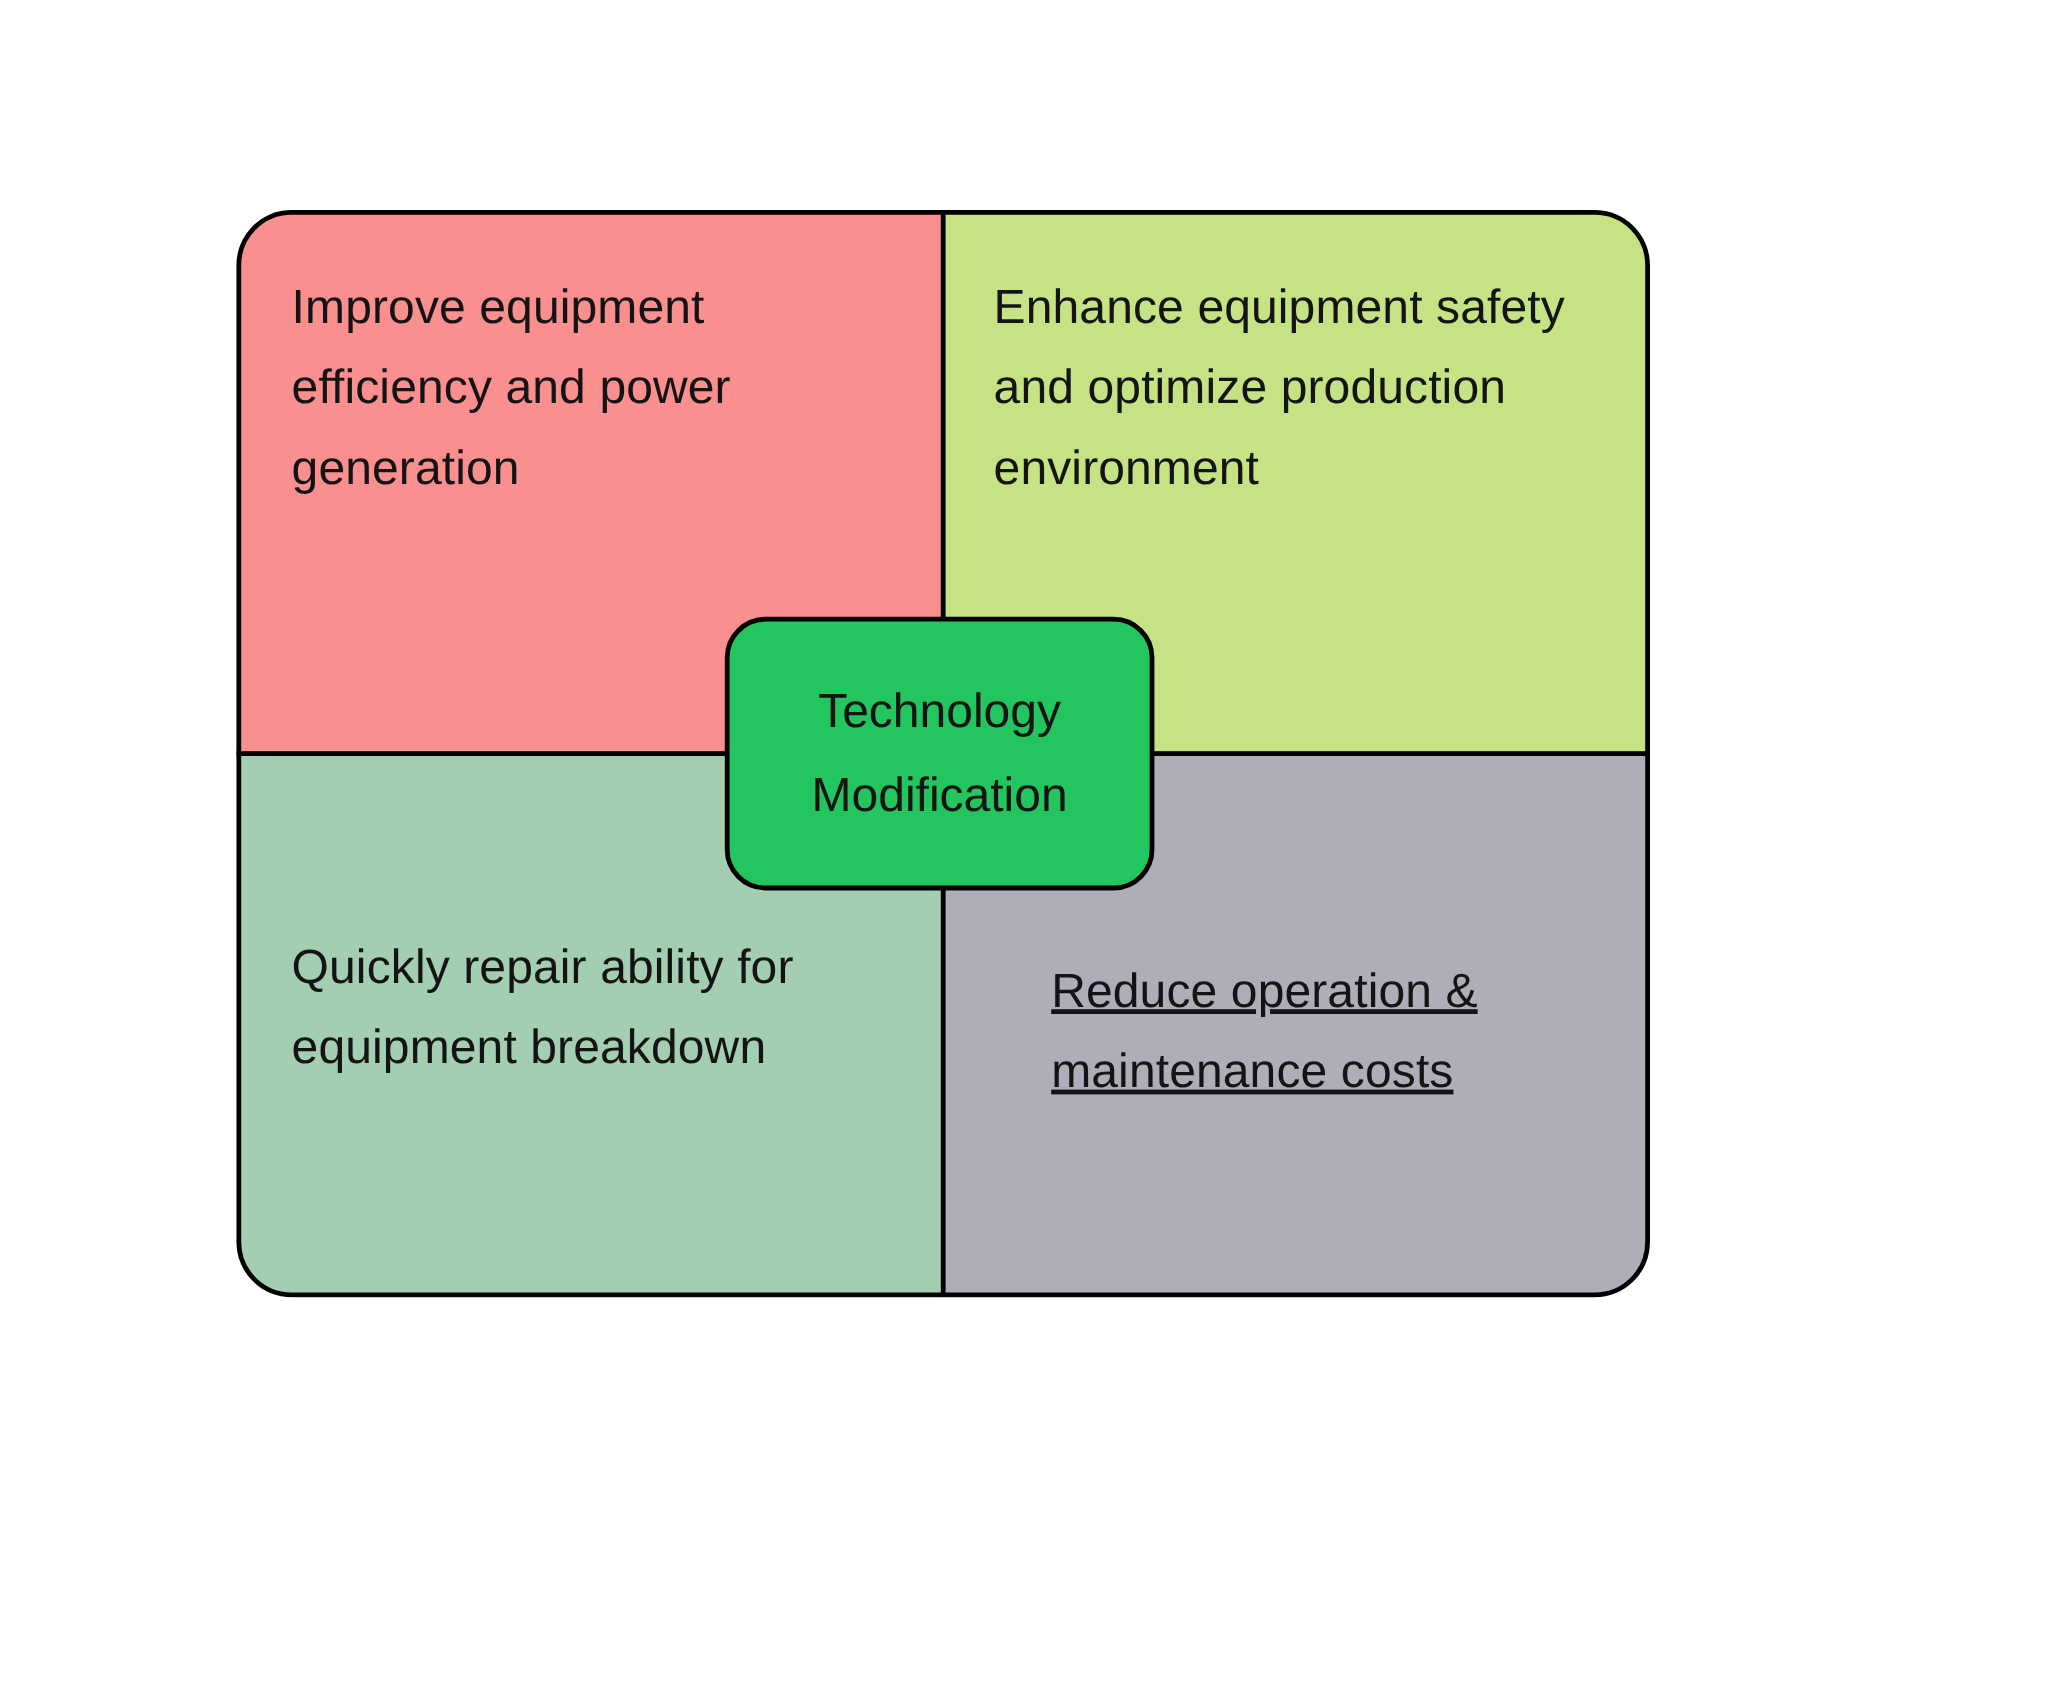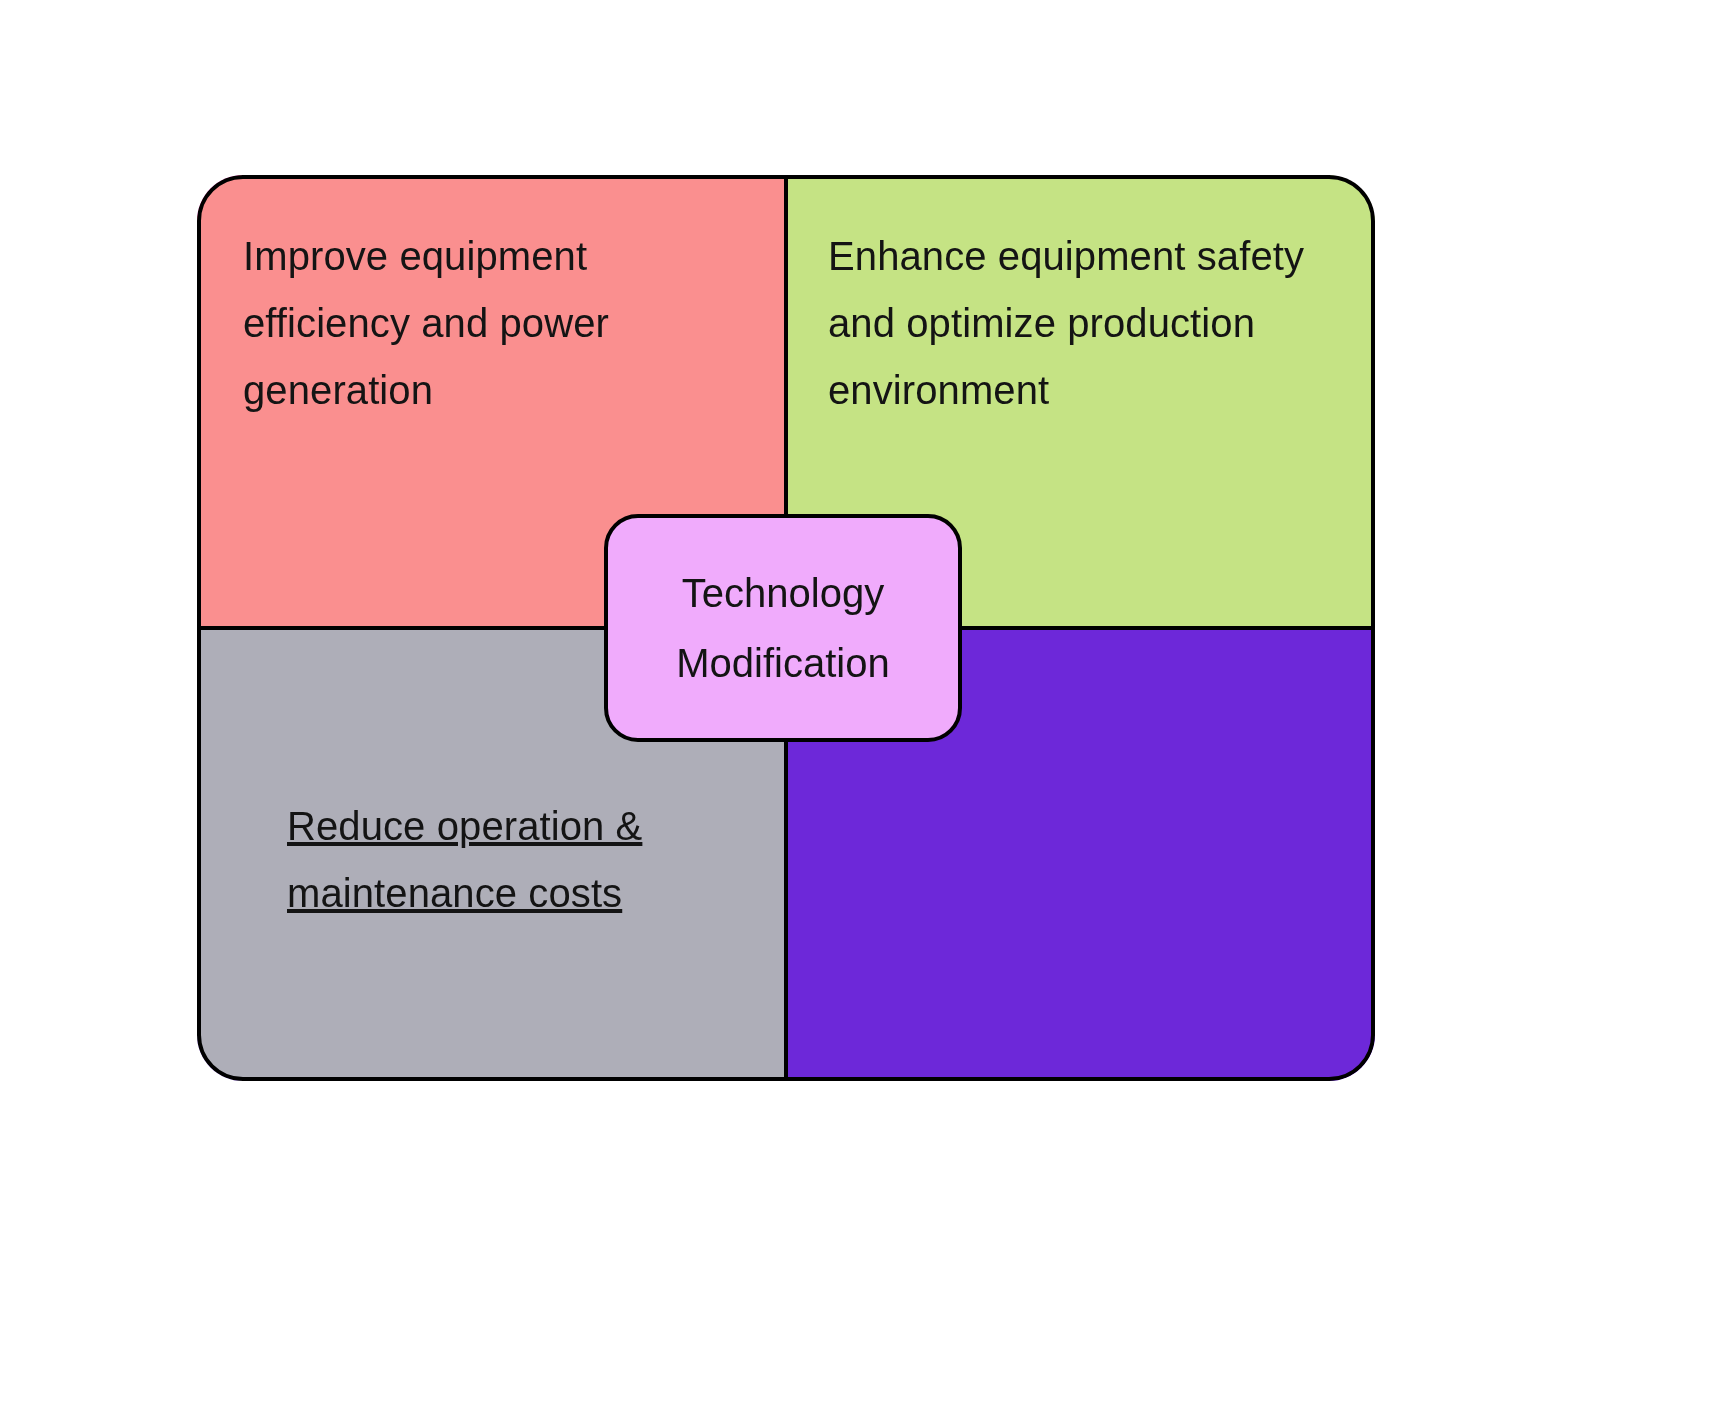--- a/index.html
+++ b/index.html
@@ -24,21 +24,21 @@
   
   .matrix-frame {
     position: absolute;
     left: 197px;
     top: 175px;
     width: 1178px;
     height: 906px;
     border-radius: 46px;
     overflow: hidden;
     box-sizing: border-box;
-    background: #6d28d9;
+    background: #737373;
   }
 
   .quad-grid {
     position: absolute;
     inset: 0;
     display: grid;
     grid-template-columns: 1fr 1fr;
     grid-template-rows: 1fr 1fr;
   }
 
@@ -97,21 +97,21 @@
     pointer-events: none;
   }
 
   
   .center-hub {
     position: absolute;
     left: 604px;
     top: 514px;
     width: 358px;
     height: 228px;
-    background: #f0abfc;
+    background: #22c55e;
     border: 4px solid #000000;
     border-radius: 34px;
     box-sizing: border-box;
     display: flex;
     flex-direction: column;
     align-items: center;
     justify-content: center;
   }
   .center-hub .hub-line {
     font-size: 40px;
@@ -131,20 +131,23 @@
     <div class="quad-grid">
 
       <div class="quadrant quad-tl" style="background:#fa8f8f;">
         <div class="quad-text">Improve equipment efficiency and power generation</div>
       </div>
 
       <div class="quadrant quad-tr" style="background:#c5e384;align-items:flex-end;">
         <div class="quad-text">Enhance equipment safety and optimize production environment</div>
       </div>
 
+      <div class="quadrant quad-bl" style="background:#a3ceb1;">
+        <div class="quad-text">Quickly repair ability for equipment breakdown</div>
+      </div>
 
       <div class="quadrant quad-br" style="background:#aeaeb8;">
         <div class="quad-text">Reduce operation &amp; maintenance costs</div>
       </div>
 
     </div>
 
     <div class="divider-v"></div>
     <div class="divider-h"></div>
     <div class="frame-stroke"></div>

